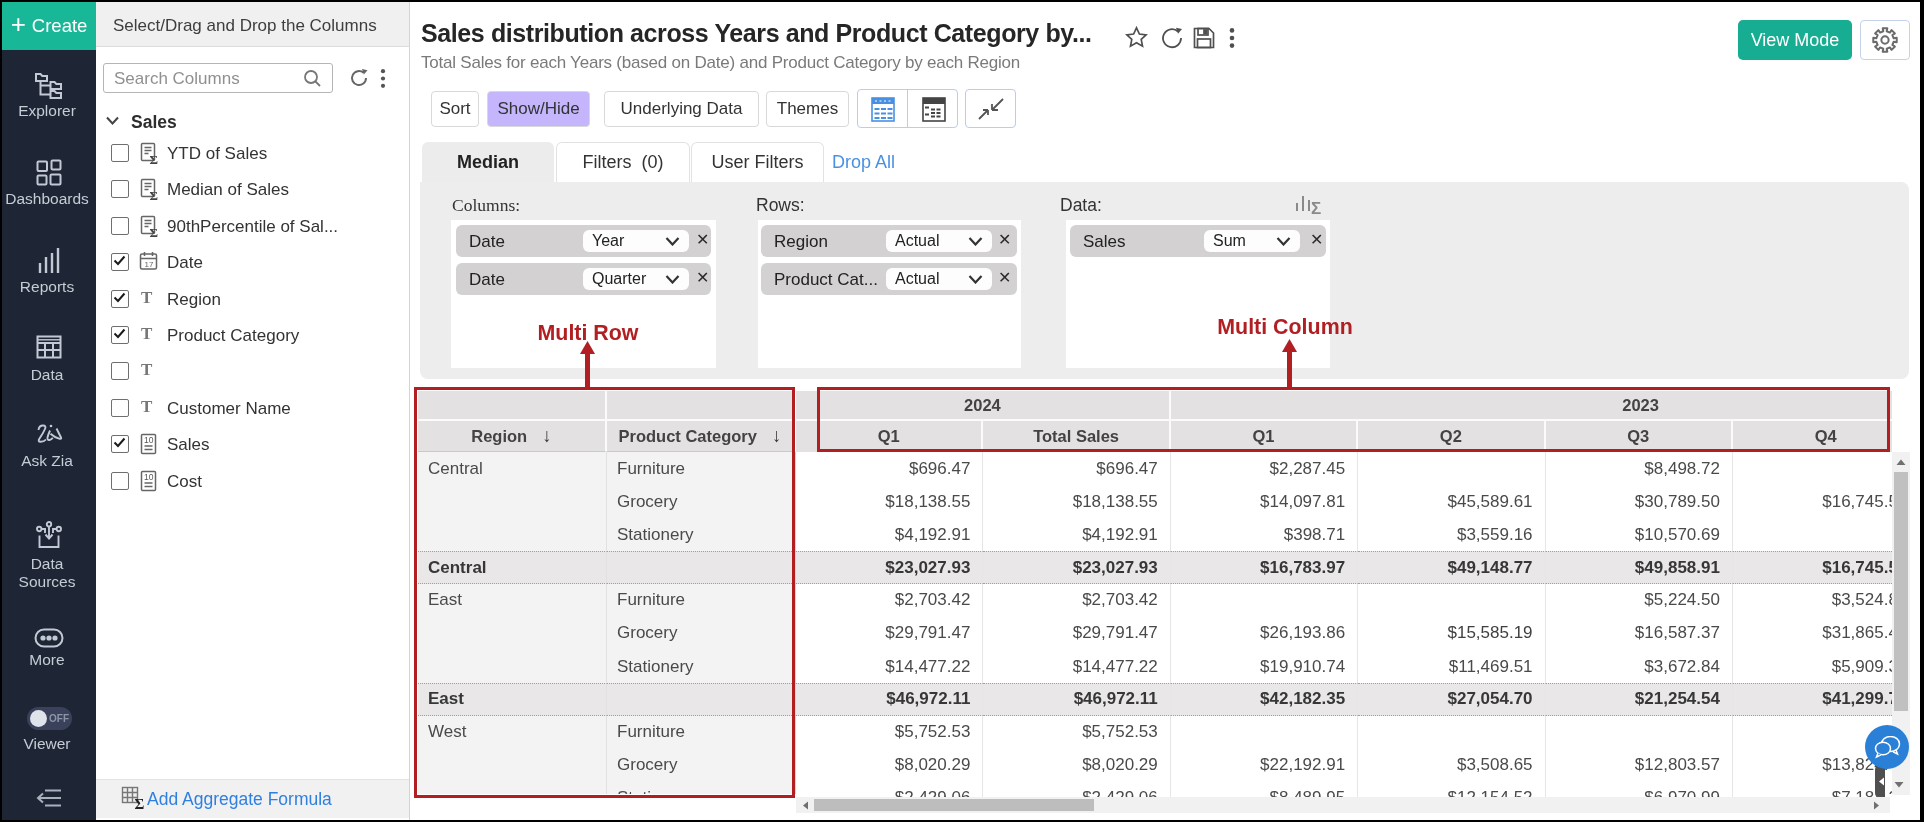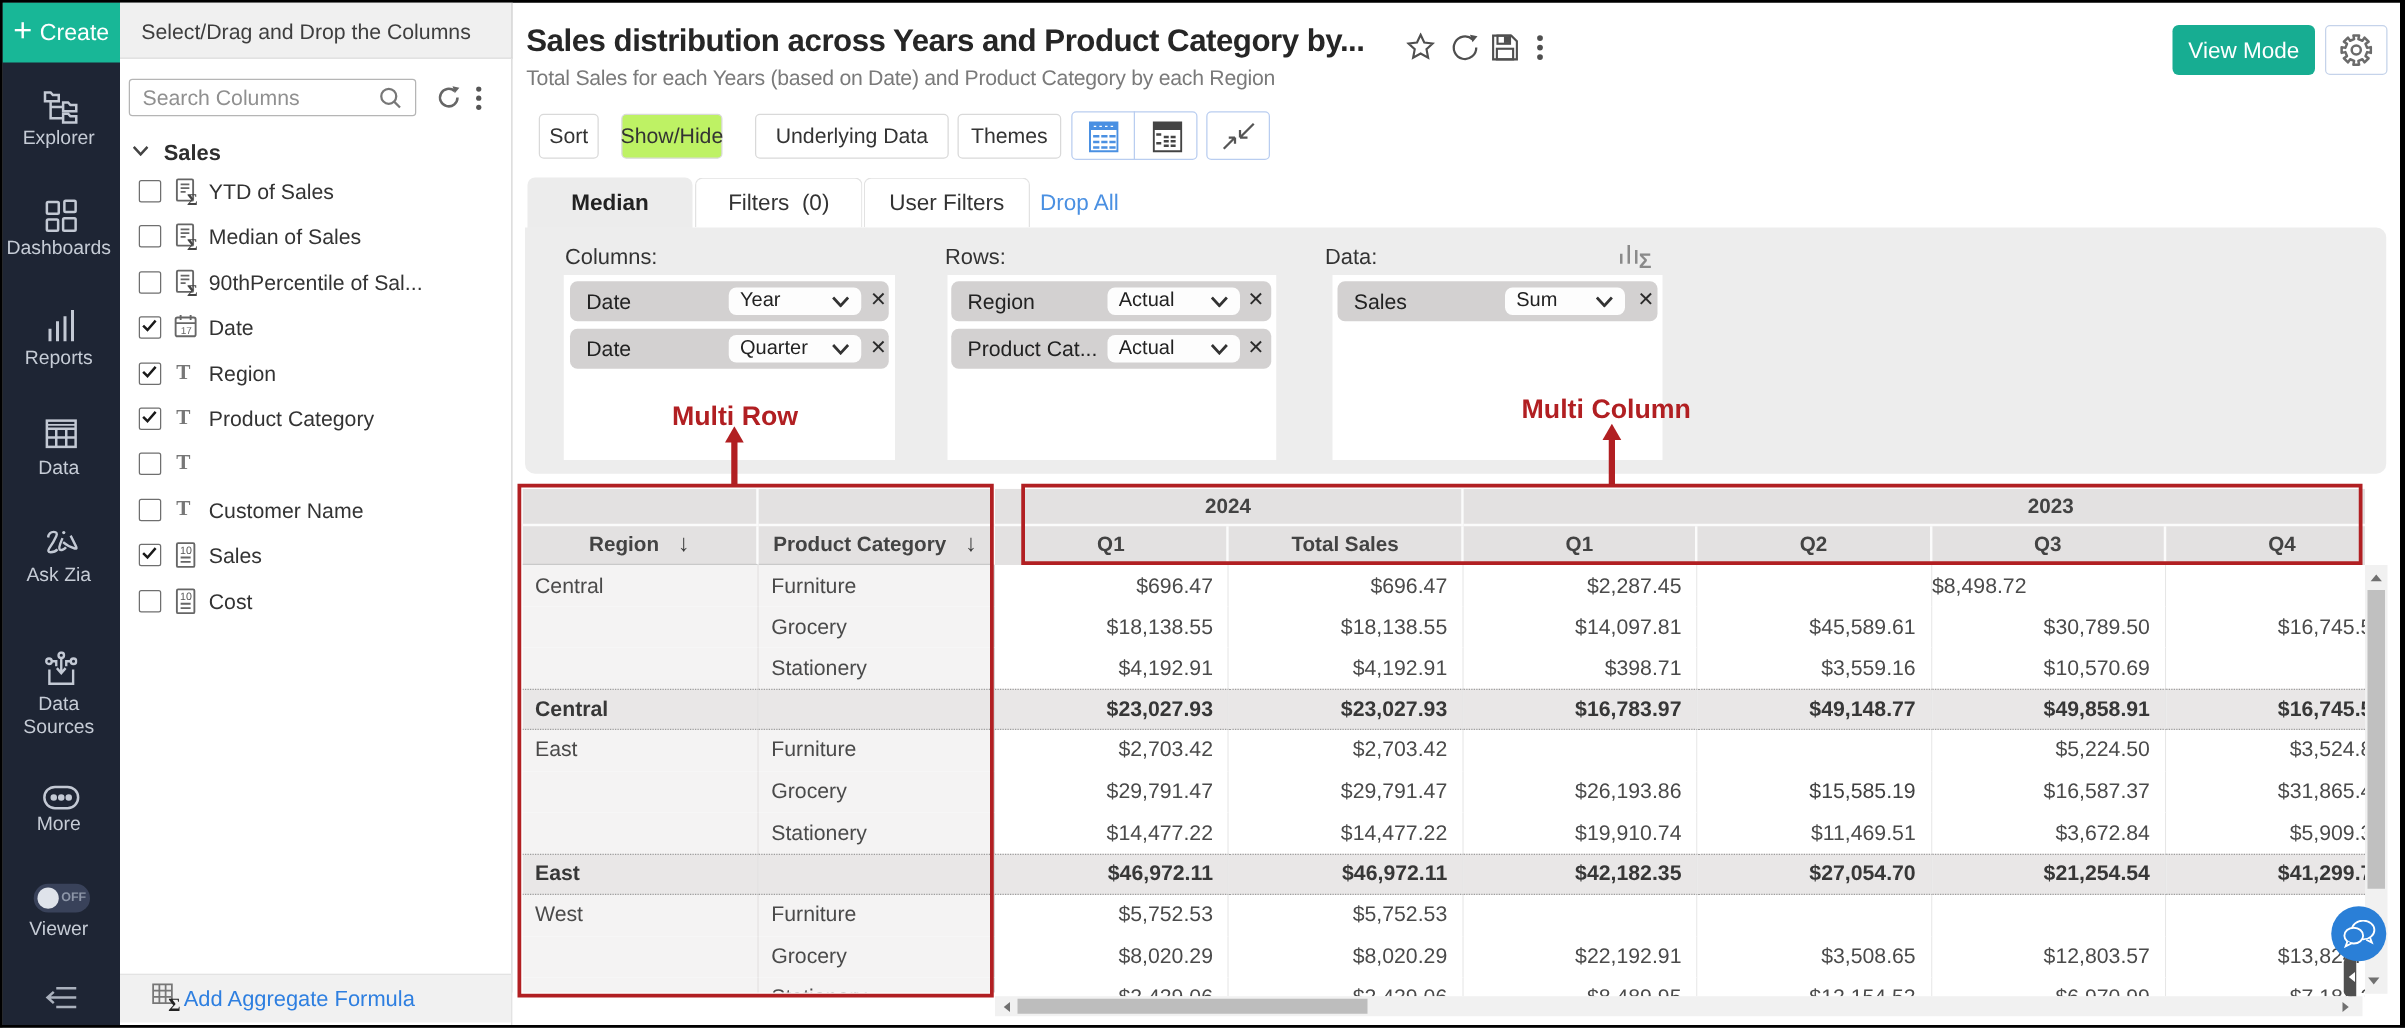--- a/index.html
+++ b/index.html
@@ -243,21 +243,21 @@
 <div style="position:absolute;left:421px;top:53px;font-size:17px;color:#7a7a7a;letter-spacing:-0.22px;white-space:nowrap;">Total Sales for each Years (based on Date) and Product Category by each Region</div>
 <div style="position:absolute;left:1738px;top:20px;width:114px;height:40px;background:#17ad92;border-radius:5px;color:#fff;font-size:18px;display:flex;align-items:center;justify-content:center;">View Mode</div>
 <div style="position:absolute;left:1860px;top:20px;width:50px;height:40px;border:1px solid #c5d3ea;border-radius:4px;background:#fff;"></div>
 <div style="position:absolute;left:1872px;top:27px;">
       <svg width="26" height="26" viewBox="0 0 26 26" fill="none">
         <path d="M24.7 10.7 L24.7 15.3 L21.7 14.7 L20.4 17.9 L22.9 19.6 L19.6 22.9 L17.9 20.4 L14.7 21.7 L15.3 24.7 L10.7 24.7 L11.3 21.7 L8.1 20.4 L6.4 22.9 L3.1 19.6 L5.6 17.9 L4.3 14.7 L1.3 15.3 L1.3 10.7 L4.3 11.3 L5.6 8.1 L3.1 6.4 L6.4 3.1 L8.1 5.6 L11.3 4.3 L10.7 1.3 L15.3 1.3 L14.7 4.3 L17.9 5.6 L19.6 3.1 L22.9 6.4 L20.4 8.1 L21.7 11.3 Z" stroke="#6b6b6b" stroke-width="2" stroke-linejoin="round"></path>
         <circle cx="13.0" cy="13.0" r="3.6400000000000006" stroke="#6b6b6b" stroke-width="2"></circle>
       </svg>
     </div>
 <div style="position:absolute;left:431px;top:91px;width:48px;height:36px;border:1px solid #d9d9d9;border-radius:4px;background:#fff;font-size:17px;color:#333;display:flex;align-items:center;justify-content:center;">Sort</div>
-<div style="position:absolute;left:487px;top:91px;width:81px;height:36px;border:1px solid #d9d9d9;border-radius:4px;background:#bef264;font-size:17px;color:#333;display:flex;align-items:center;justify-content:center;margin-left:10px;">Show/Hide</div>
+<div style="position:absolute;left:487px;top:91px;width:103px;height:36px;border:1px solid #d9d9d9;border-radius:4px;background:#c4b5fd;font-size:17px;color:#333;display:flex;align-items:center;justify-content:center;">Show/Hide</div>
 <div style="position:absolute;left:604px;top:91px;width:155px;height:36px;border:1px solid #d9d9d9;border-radius:4px;background:#fff;font-size:17px;color:#333;display:flex;align-items:center;justify-content:center;">Underlying Data</div>
 <div style="position:absolute;left:766px;top:91px;width:83px;height:36px;border:1px solid #d9d9d9;border-radius:4px;background:#fff;font-size:17px;color:#333;display:flex;align-items:center;justify-content:center;">Themes</div>
 <div style="position:absolute;left:857px;top:89px;width:101px;height:39px;border:1px solid #b9cdf0;border-radius:4px;background:#fff;"></div>
 <div style="position:absolute;left:907px;top:89px;width:1px;height:39px;background:#b9cdf0;"></div>
 <div style="position:absolute;left:871px;top:96px;">
       <svg width="24" height="27" viewBox="0 0 24 27" fill="none">
 <rect x="1" y="2" width="22" height="23" stroke="#4a90e2" stroke-width="1.6"></rect>
 <rect x="1" y="2" width="22" height="6" fill="#4a90e2"></rect>
 <g stroke="#4a90e2" stroke-width="2">
           <path d="M3.5 13 h5 M10 13 h5 M16.5 13 h5 M3.5 17.5 h5 M10 17.5 h5 M16.5 17.5 h5 M3.5 22 h5 M10 22 h5 M16.5 22 h5"></path>
@@ -281,21 +281,21 @@
       <svg width="28" height="24" viewBox="0 0 28 24" fill="none" stroke="#555" stroke-width="1.8">
 <path d="M26 2 L15 13 M15 13 v-6 M15 13 h6"></path>
         <path d="M2 22 L11 13 M11 13 v5 M11 13 h-5"></path>
       </svg>
     </div>
 <div style="position:absolute;left:422px;top:142px;width:132px;height:41px;background:#ececec;border-radius:6px 6px 0 0;font-size:18px;font-weight:bold;color:#222;display:flex;align-items:center;justify-content:center;">Median</div>
 <div style="position:absolute;left:556px;top:142px;width:134px;height:40px;background:#fff;border:1px solid #e2e2e2;border-bottom:none;border-radius:6px 6px 0 0;font-size:18px;color:#333;display:flex;align-items:center;justify-content:center;">Filters&nbsp;&nbsp;(0)</div>
 <div style="position:absolute;left:691px;top:142px;width:133px;height:40px;background:#fff;border:1px solid #e2e2e2;border-bottom:none;border-radius:6px 6px 0 0;font-size:18px;color:#333;display:flex;align-items:center;justify-content:center;">User Filters</div>
 <div style="position:absolute;left:832px;top:152px;font-size:18px;color:#4a90e2;">Drop All</div>
 <div style="position:absolute;left:420px;top:182px;width:1489px;height:197px;background:#ededed;border-radius:0 8px 8px 8px;"></div>
-<div style="position:absolute;left:452px;top:195px;font-size:17.5px;color:#333;">Columns:</div>
+<div style="position:absolute;left:452px;top:195px;font-size:17.5px;color:#333;font-family:Liberation Serif, serif;">Columns:</div>
 <div style="position:absolute;left:756px;top:195px;font-size:17.5px;color:#333;">Rows:</div>
 <div style="position:absolute;left:1060px;top:195px;font-size:17.5px;color:#333;">Data:</div>
 <div style="position:absolute;left:1294px;top:194px;">
       <svg width="30" height="23" viewBox="0 0 30 23" fill="none" stroke="#8a8a8a" stroke-width="2">
 <path d="M3 17 V9 M9 17 V2 M15 17 V6"></path>
 <text x="17" y="20" font-size="17" fill="#8a8a8a" stroke="none" font-family="Liberation Sans" font-weight="bold">Σ</text>
       </svg>
     </div>
 <div style="position:absolute;left:451px;top:220px;width:265px;height:148px;background:#fff;"></div>
 <div style="position:absolute;left:758px;top:220px;width:263px;height:148px;background:#fff;"></div>
@@ -393,21 +393,21 @@
             <th style="background:#e3e1e1;font-weight:bold;color:#434343;font-size:16.5px;border-right:2px solid #fbfbfb;">Q3</th>
             <th style="background:#e3e1e1;font-weight:bold;color:#434343;font-size:16.5px;border-right:2px solid #fbfbfb;">Q4</th>
           </tr>
           <tr style="height:33.1px">
             <td style="background:#f4f3f3;color:#4a4a4a;padding-left:10px;border-right:1px solid #e2e0e0;vertical-align:middle;">Central</td>
             <td style="background:#f4f3f3;color:#4a4a4a;padding-left:10px;border-right:3px solid #d8d8d8;vertical-align:middle;">Furniture</td>
             <td style="background:#fff;color:#4a4a4a;text-align:right;padding-right:12px;border-right:1px solid #e6e6e6;vertical-align:middle;">$696.47</td>
             <td style="background:#fff;color:#4a4a4a;text-align:right;padding-right:12px;border-right:1px solid #e6e6e6;vertical-align:middle;">$696.47</td>
             <td style="background:#fff;color:#4a4a4a;text-align:right;padding-right:12px;border-right:1px solid #e6e6e6;vertical-align:middle;">$2,287.45</td>
             <td style="background:#fff;color:#4a4a4a;text-align:right;padding-right:12px;border-right:1px solid #e6e6e6;vertical-align:middle;"></td>
-            <td style="background:#fff;color:#4a4a4a;text-align:left;padding-right:12px;border-right:1px solid #e6e6e6;vertical-align:middle;">$8,498.72</td>
+            <td style="background:#fff;color:#4a4a4a;text-align:right;padding-right:12px;border-right:1px solid #e6e6e6;vertical-align:middle;">$8,498.72</td>
             <td style="background:#fff;color:#4a4a4a;text-align:right;padding-right:12px;border-right:1px solid #e6e6e6;vertical-align:middle;"></td>
           </tr>
           <tr style="height:33.1px">
             <td style="background:#f4f3f3;color:#4a4a4a;padding-left:10px;border-right:1px solid #e2e0e0;vertical-align:middle;"></td>
             <td style="background:#f4f3f3;color:#4a4a4a;padding-left:10px;border-right:3px solid #d8d8d8;vertical-align:middle;">Grocery</td>
             <td style="background:#fff;color:#4a4a4a;text-align:right;padding-right:12px;border-right:1px solid #e6e6e6;vertical-align:middle;">$18,138.55</td>
             <td style="background:#fff;color:#4a4a4a;text-align:right;padding-right:12px;border-right:1px solid #e6e6e6;vertical-align:middle;">$18,138.55</td>
             <td style="background:#fff;color:#4a4a4a;text-align:right;padding-right:12px;border-right:1px solid #e6e6e6;vertical-align:middle;">$14,097.81</td>
             <td style="background:#fff;color:#4a4a4a;text-align:right;padding-right:12px;border-right:1px solid #e6e6e6;vertical-align:middle;">$45,589.61</td>
             <td style="background:#fff;color:#4a4a4a;text-align:right;padding-right:12px;border-right:1px solid #e6e6e6;vertical-align:middle;">$30,789.50</td>

